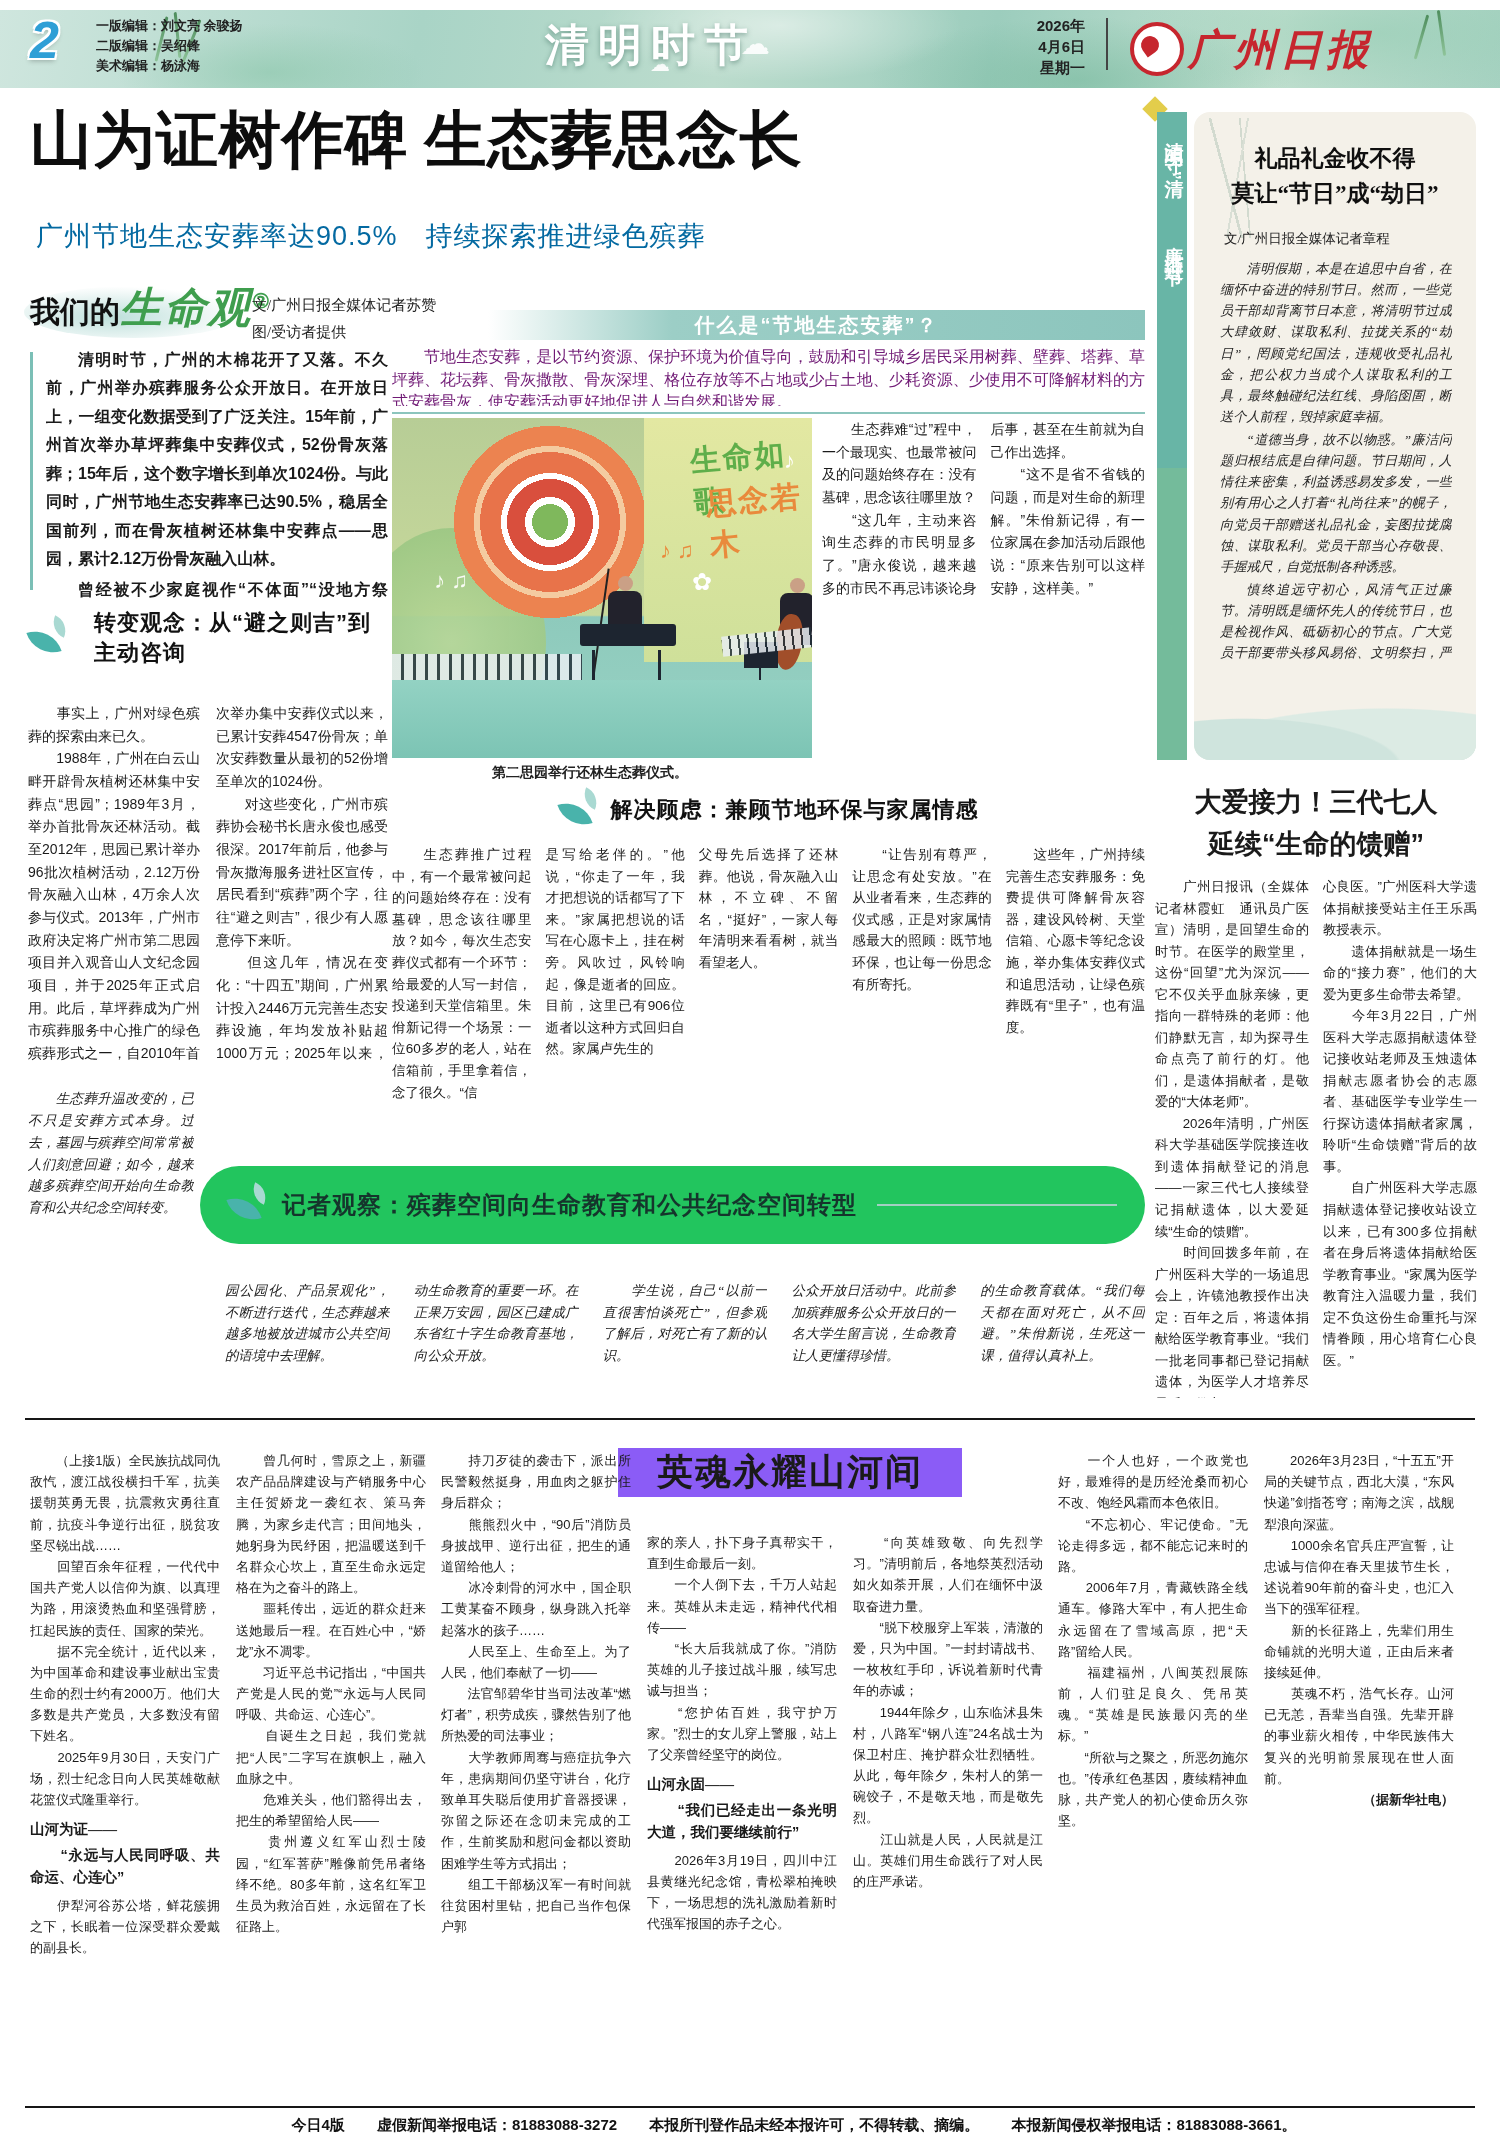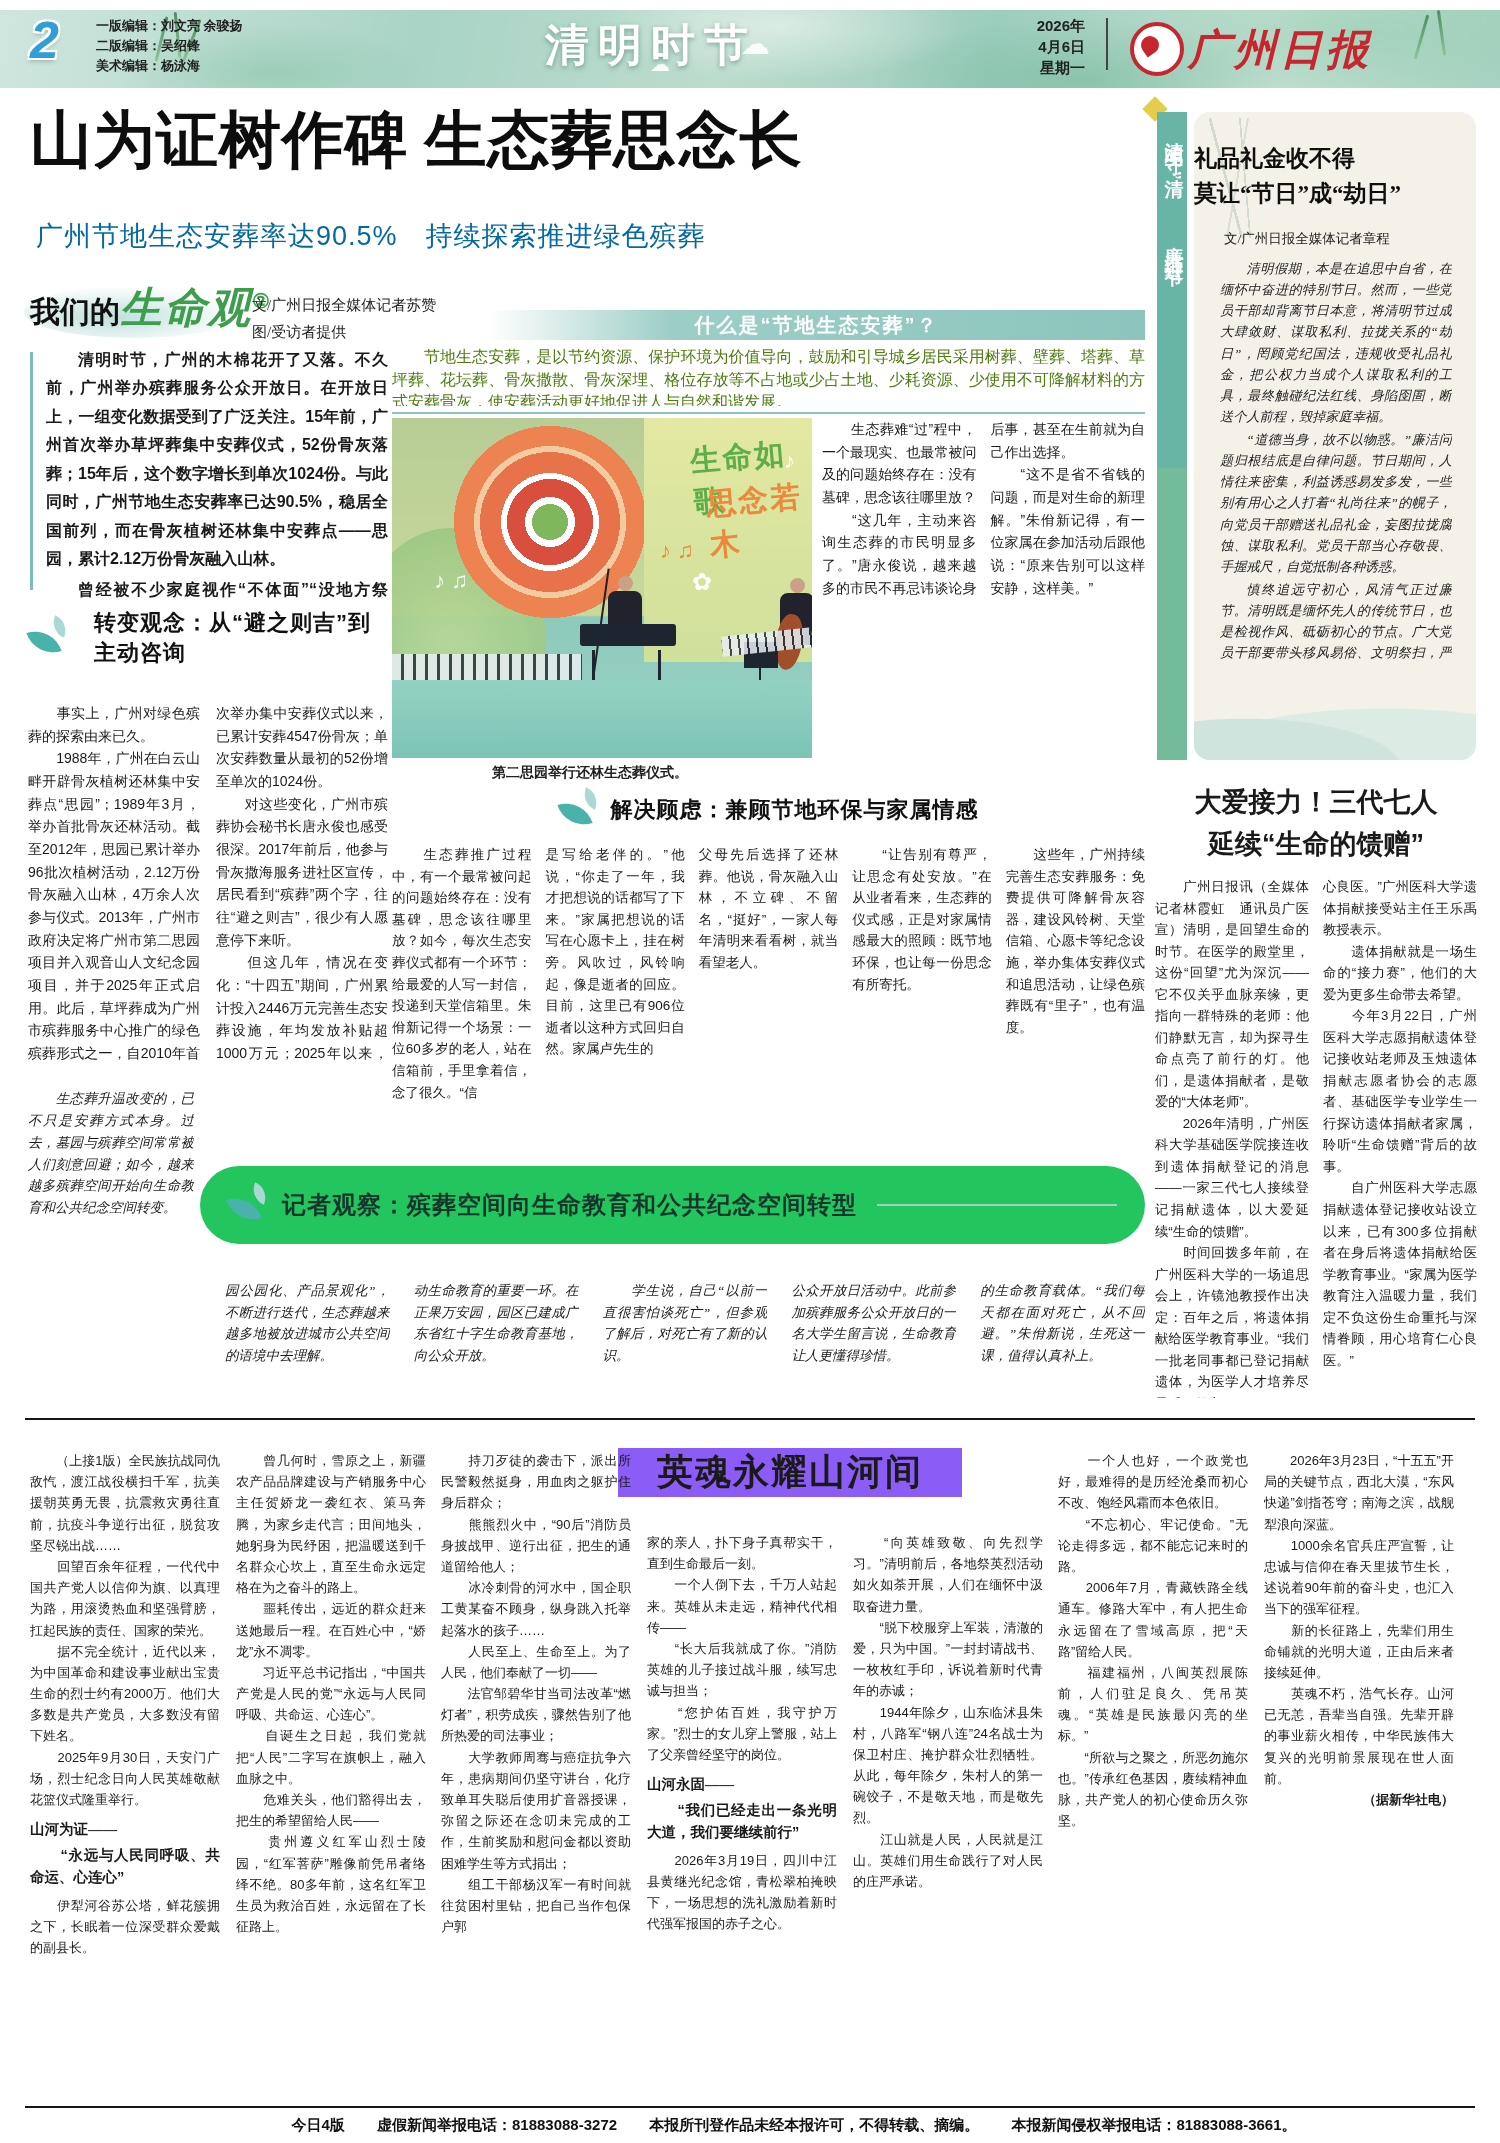--- a/index.html
+++ b/index.html
@@ -47,21 +47,21 @@
   .series { left:30px; top:280px; display:flex; align-items:baseline; }
   .series-prefix { font-size:30px; font-weight:900; color:#111; }
   .series-title { font-size:42px; font-weight:900; color:#3f9e4e; font-family:"Liberation Serif", serif; font-style:italic; letter-spacing:2px; }
   .series-issue { font-size:20px; color:#3f9e4e; font-weight:700; position:relative; top:-14px; }
   .byline { left:252px; top:292px; font-size:15px; line-height:1.8; color:#222; }
 
   
   .infobox-band { left:488px; top:310px; width:657px; height:30px; line-height:30px; text-align:center;
     color:#fff; font-weight:800; font-size:20px; letter-spacing:2px;
     background:linear-gradient(90deg, rgba(150,204,196,0) 0%, #9ccec6 28%, #8cc5bd 100%); }
-  .infobox-text { left:392px; top:346px; width:753px; height:60px; font-size:16px; line-height:1.42; color:#4d7c0f; }
+  .infobox-text { left:392px; top:346px; width:753px; height:60px; font-size:16px; line-height:1.42; color:#701a75; }
   .infobox-rule { left:392px; top:412px; width:753px; height:2px; background:#8cc5bd; }
 
   
   .intro-bar { left:30px; top:352px; width:3px; height:238px; background:#7bbfb6; }
   .intro { left:46px; top:346px; width:342px; height:256px; font-size:16px; font-weight:700; line-height:1.78; }
 
   
   .leaf { position:relative; width:42px; height:40px; flex:0 0 42px; }
   .leaf::before { content:""; position:absolute; left:2px; top:10px; width:28px; height:28px; background:#49b3ab; border-radius:0 100% 0 100%; transform:rotate(-18deg); }
   .leaf::after { content:""; position:absolute; right:2px; top:0; width:17px; height:17px; background:#a9d9d2; border-radius:0 100% 0 100%; transform:rotate(24deg); }
@@ -120,21 +120,21 @@
   
   .diamond { left:1146px; top:100px; width:18px; height:18px; background:#e3cd4b; transform:rotate(45deg); }
   .strip { left:1157px; top:112px; width:30px; height:648px; background:linear-gradient(180deg,#68b5a6 0 55%, #74bb9b 55% 100%); }
   .strip .v { writing-mode:vertical-rl; color:#fff; font-weight:800; font-size:19px; letter-spacing:7px; margin:14px auto 0; display:block; text-align:center; width:100%; }
   .strip .v2 { margin-top:44px; }
   .giftbox { left:1194px; top:112px; width:282px; height:648px; background:#f4f1e9; border-radius:16px; overflow:hidden; }
   .bamboo { left:6px; top:6px; width:60px; height:120px; opacity:.55;
      background:linear-gradient(75deg, transparent 44%, #b7c6ba 44% 47%, transparent 47%),
                 linear-gradient(100deg, transparent 58%, #c3d0c5 58% 60.5%, transparent 60.5%),
                 linear-gradient(85deg, transparent 70%, #b7c6ba 70% 72.5%, transparent 72.5%); }
-  .gift-title { left:0; top:30px; width:282px; font-size:23px; font-weight:900; color:#0f0f0f;
+  .gift-title { left:0; top:30px; width:282px; text-align:center; font-size:23px; font-weight:900; color:#0f0f0f;
      font-family:"Liberation Serif", serif; line-height:1.5; }
   .gift-byline { left:30px; top:118px; font-size:13.5px; color:#222; }
   .gift-body { left:26px; top:146px; width:232px; height:408px; font-size:13.2px; line-height:1.6; color:#222; }
   .mountains { left:0; top:552px; width:282px; height:96px;
      background:radial-gradient(130% 120% at 18% 108%, #cfe4dd 0 42%, transparent 43%),
                 radial-gradient(150% 130% at 68% 112%, #dcebe4 0 50%, transparent 51%),
                 radial-gradient(120% 110% at 100% 115%, #cfe4dd 0 40%, transparent 41%); }
 
   .legacy-title { left:1155px; top:782px; width:322px; text-align:center; font-size:27px; font-weight:900; line-height:1.55; }
   .legacy-cols { left:1155px; top:876px; width:322px; height:522px; display:flex; gap:14px; }

